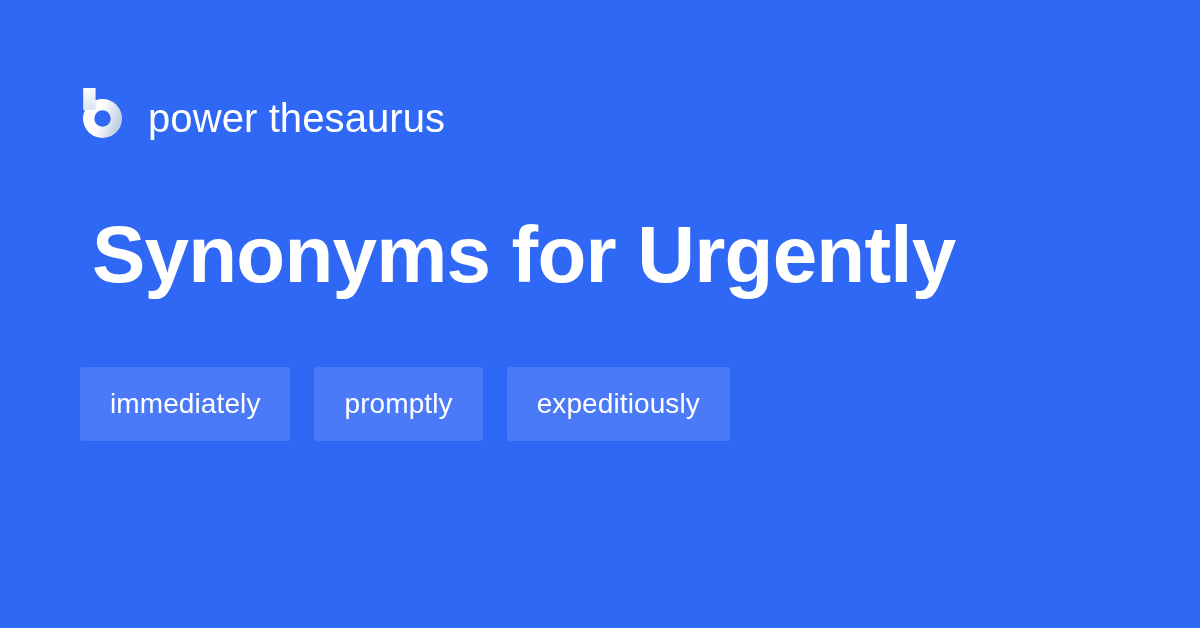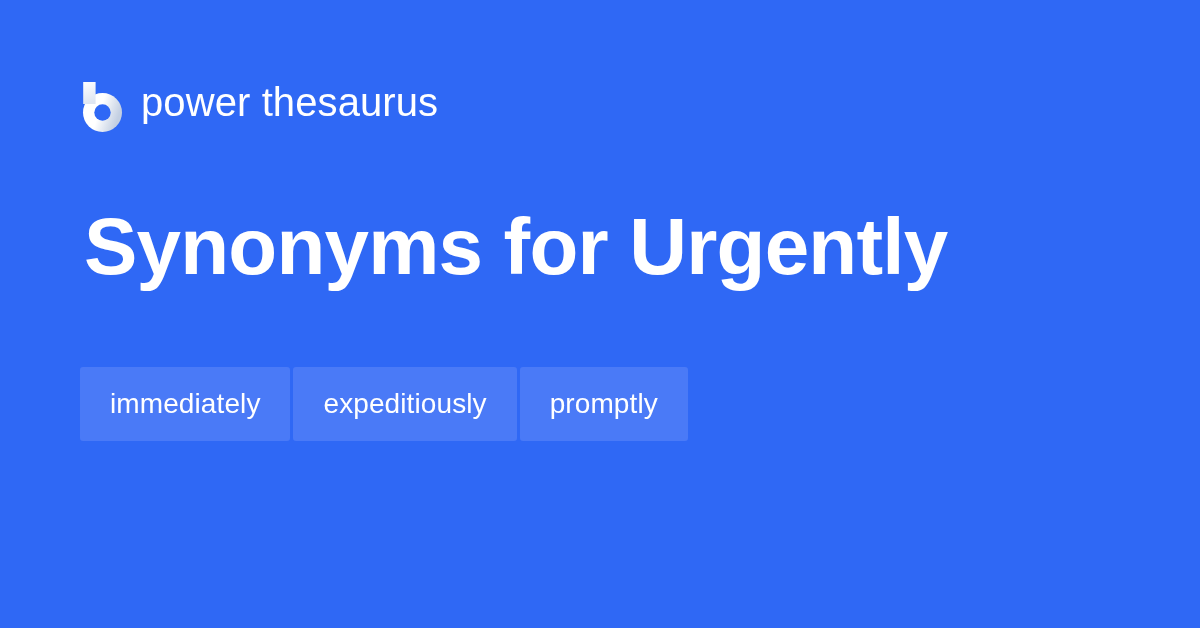--- a/index.html
+++ b/index.html
@@ -22,22 +22,22 @@
     background: #2f68f5;
     box-sizing: border-box;
   }
 
   
   .brand {
     position: absolute;
     left: 80px;
     top: 82px;
     display: flex;
-    align-items: flex-start;
-    gap: 15px;
+    align-items: flex-end;
+    gap: 22px;
     height: 56px;
   }
 
   .brand-mark {
     width: 46px;
     height: 50px;
     display: block;
     flex: none;
   }
 
@@ -48,38 +48,38 @@
     color: #ffffff;
     letter-spacing: 0.1px;
     white-space: nowrap;
   }
 
   
   .page-title {
     position: absolute;
     left: 80px;
     top: 198px;
-    margin: 4px;
+    margin: 12px;
     font-size: 80px;
     line-height: 90px;
     font-weight: 700;
     color: #ffffff;
     letter-spacing: -0.8px;
     white-space: nowrap;
   }
 
   
   .chips {
     position: absolute;
     left: 80px;
     top: 367px;
     width: 1000px;
     display: flex;
     flex-wrap: wrap;
-    gap: 3px;
+    gap: 24px;
     align-content: flex-start;
   }
 
   .chip {
     height: 74px;
     box-sizing: border-box;
     display: flex;
     align-items: center;
     justify-content: center;
     padding: 0 30px;
@@ -122,17 +122,17 @@
         <path d="M3.2 0 H15.6 V22 H3.2 Z" fill="url(#bgrad2)"></path>
       </svg>
     </span>
     <span class="brand-name">power thesaurus</span>
   </div>
 
   <h1 class="page-title">Synonyms for Urgently</h1>
 
   <div class="chips">
     <span class="chip">immediately</span>
+    <span class="chip">promptly</span>
     <span class="chip">expeditiously</span>
-    <span class="chip">promptly</span>
   </div>
 
 </div>
 
 </body></html>

